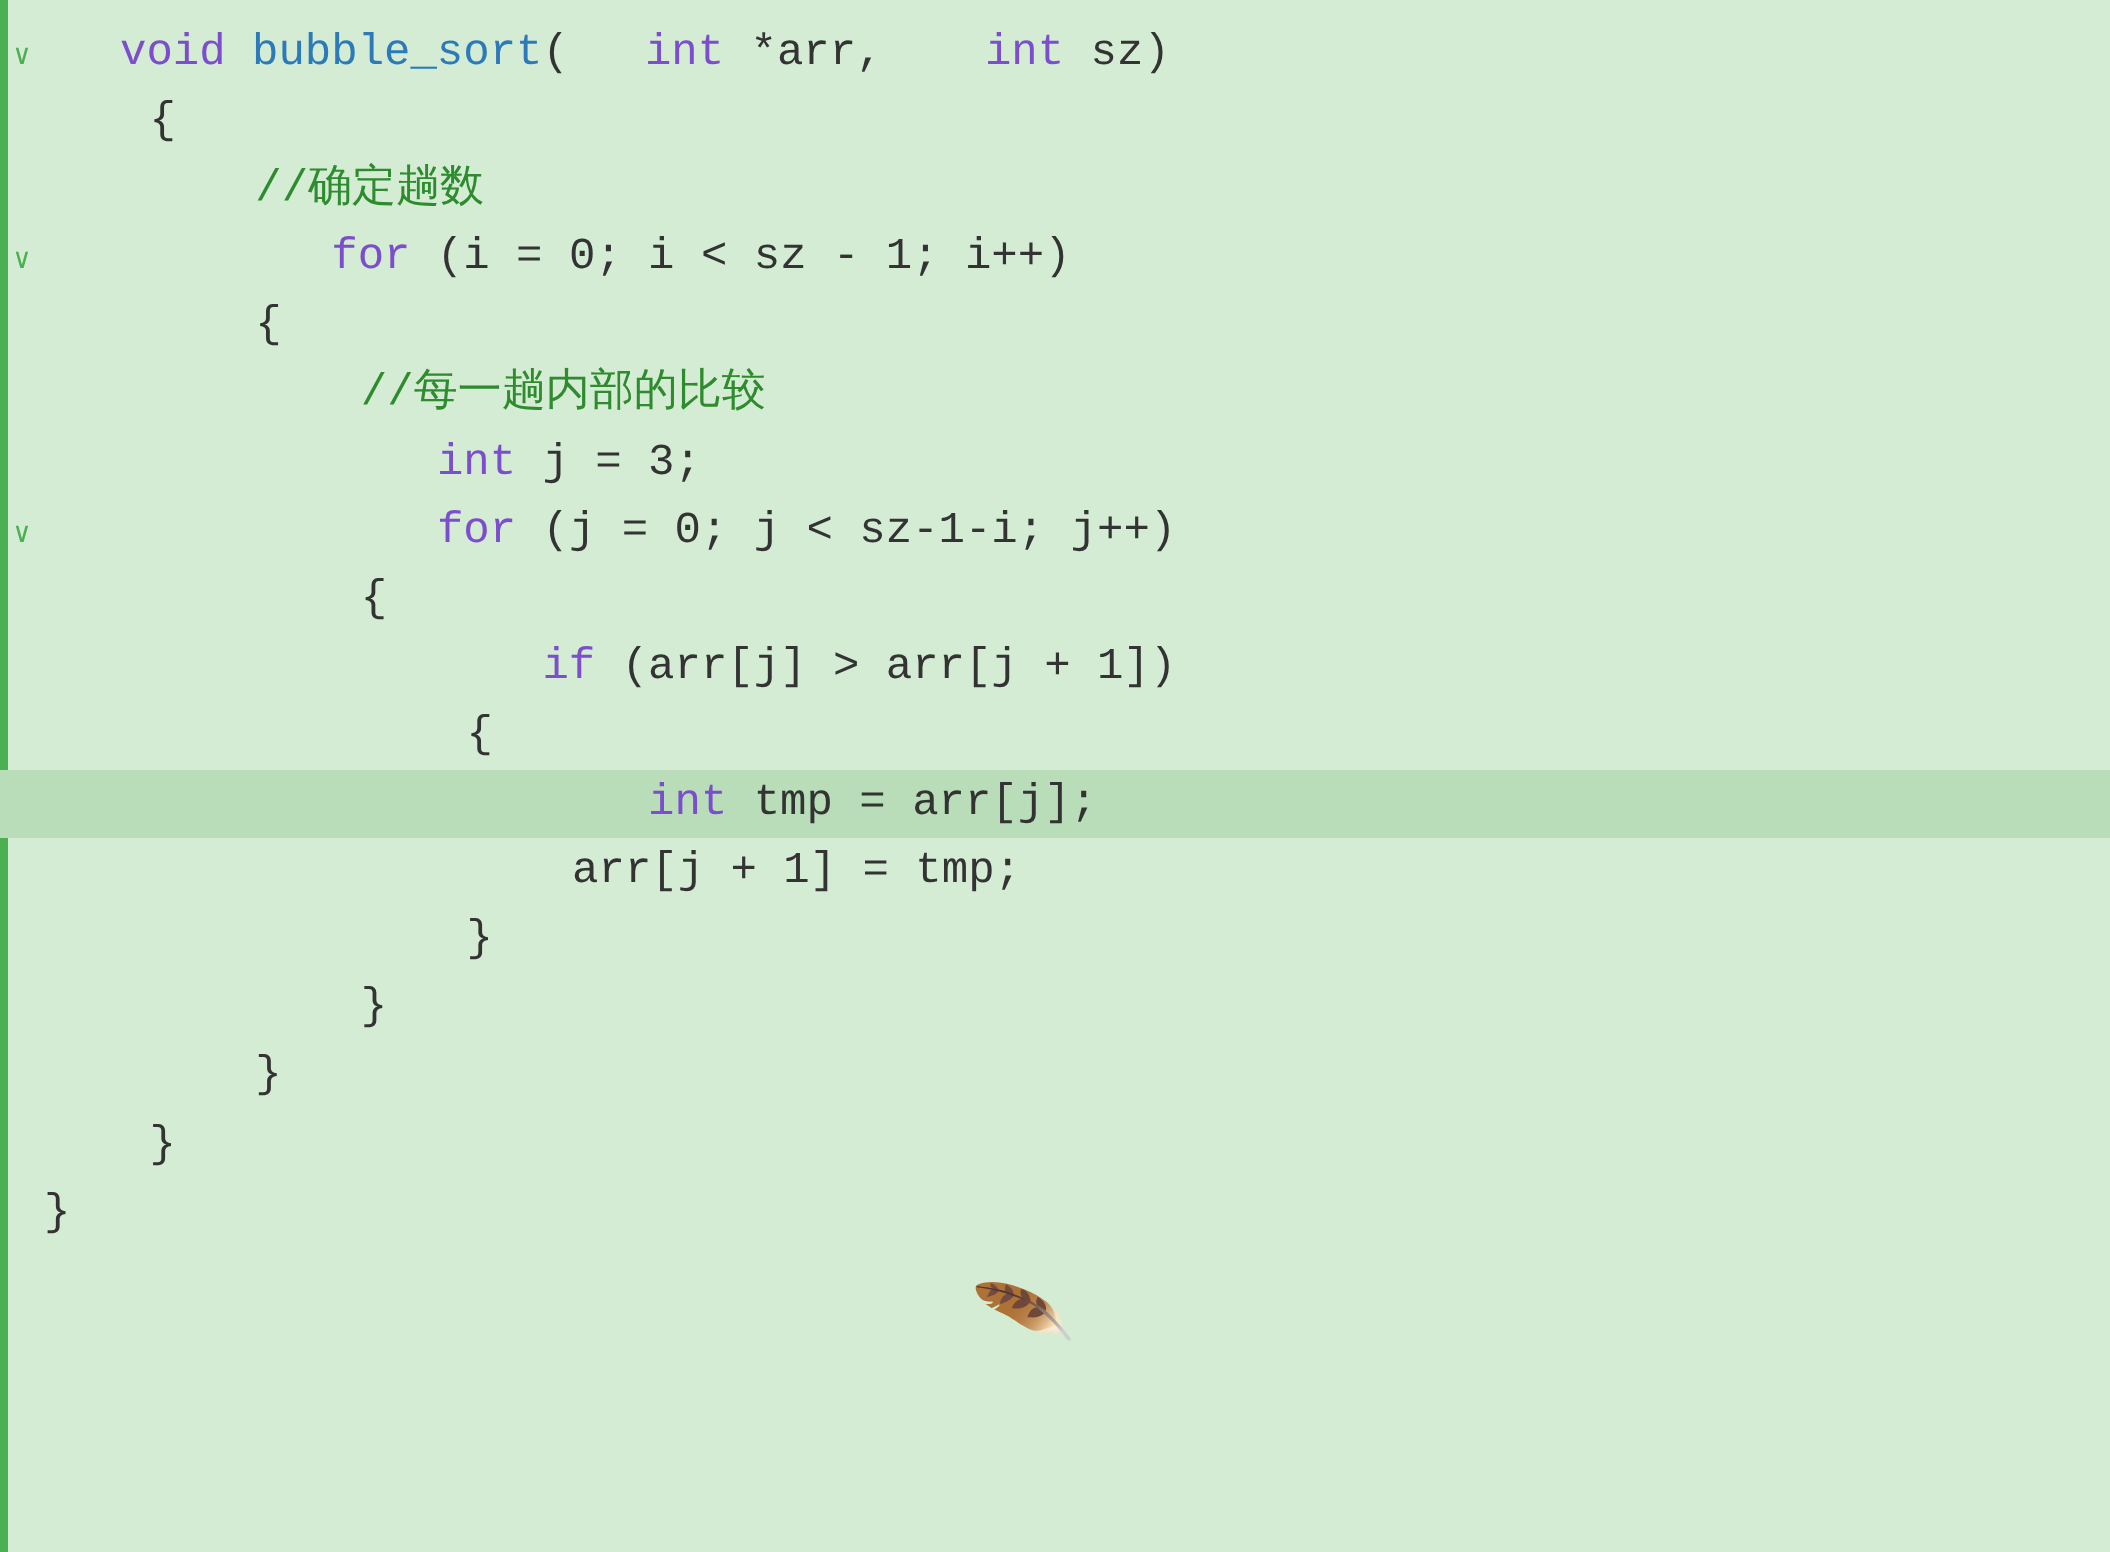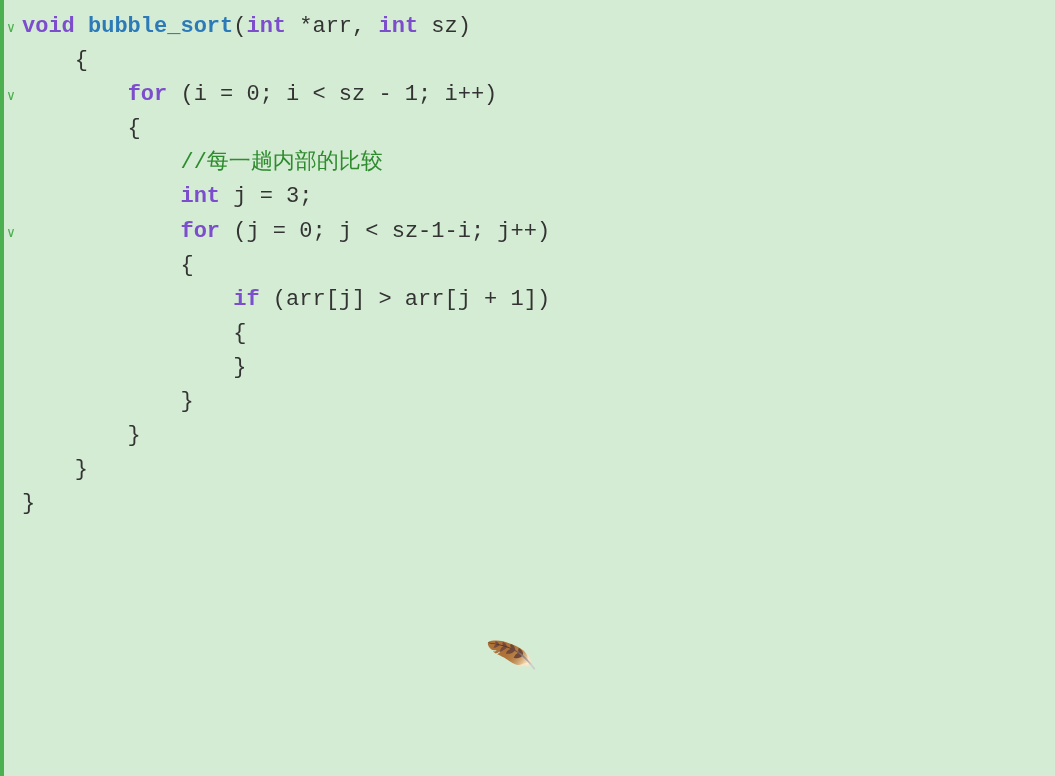--- a/index.html
+++ b/index.html
@@ -45,26 +45,27 @@
     }
 
     .line-content {
       flex: 1;
       white-space: pre;
     }
 
     
     .kw {
       color: #7c4dcc; 
-      font-weight: bold;
+      font-weight: normal;
+      margin-left: 38px;
     }
 
     .fn {
       color: #2c7bb8; 
-      font-weight: bold;
+      font-weight: normal;
     }
 
     .comment {
       color: #2e8b2e; 
     }
 
     .normal {
       color: #333333;
     }
 
@@ -101,20 +102,24 @@
   <div id="lines-container">
       <div class="line">
         <div class="line-fold" style="color: rgb(76, 175, 80); cursor: pointer;">∨</div>
         <div class="line-content"><span class="kw">void</span><span class="normal"> </span><span class="fn">bubble_sort</span><span class="normal">(</span><span class="kw">int</span><span class="normal"> *arr, </span><span class="kw">int</span><span class="normal"> sz)</span></div>
       </div>
       <div class="line">
         <div class="line-fold"></div>
         <div class="line-content"><span class="normal">    {</span></div>
       </div>
       <div class="line">
+        <div class="line-fold"></div>
+        <div class="line-content"><span class="comment">        //确定趟数</span></div>
+      </div>
+      <div class="line">
         <div class="line-fold" style="color: rgb(76, 175, 80); cursor: pointer;">∨</div>
         <div class="line-content"><span class="normal">        </span><span class="kw">for</span><span class="normal"> (i = 0; i &lt; sz - 1; i++)</span></div>
       </div>
       <div class="line">
         <div class="line-fold"></div>
         <div class="line-content"><span class="normal">        {</span></div>
       </div>
       <div class="line">
         <div class="line-fold"></div>
         <div class="line-content"><span class="comment">            //每一趟内部的比较</span></div>
@@ -132,20 +137,28 @@
         <div class="line-content"><span class="normal">            {</span></div>
       </div>
       <div class="line">
         <div class="line-fold"></div>
         <div class="line-content"><span class="normal">                </span><span class="kw">if</span><span class="normal"> (arr[j] &gt; arr[j + 1])</span></div>
       </div>
       <div class="line">
         <div class="line-fold"></div>
         <div class="line-content"><span class="normal">                {</span></div>
       </div>
+      <div class="line line-highlighted">
+        <div class="line-fold"></div>
+        <div class="line-content"><span class="normal">                    </span><span class="kw">int</span><span class="normal"> tmp = arr[j];</span></div>
+      </div>
+      <div class="line">
+        <div class="line-fold"></div>
+        <div class="line-content"><span class="normal">                    arr[j + 1] = tmp;</span></div>
+      </div>
       <div class="line">
         <div class="line-fold"></div>
         <div class="line-content"><span class="normal">                }</span></div>
       </div>
       <div class="line">
         <div class="line-fold"></div>
         <div class="line-content"><span class="normal">            }</span></div>
       </div>
       <div class="line">
         <div class="line-fold"></div>

